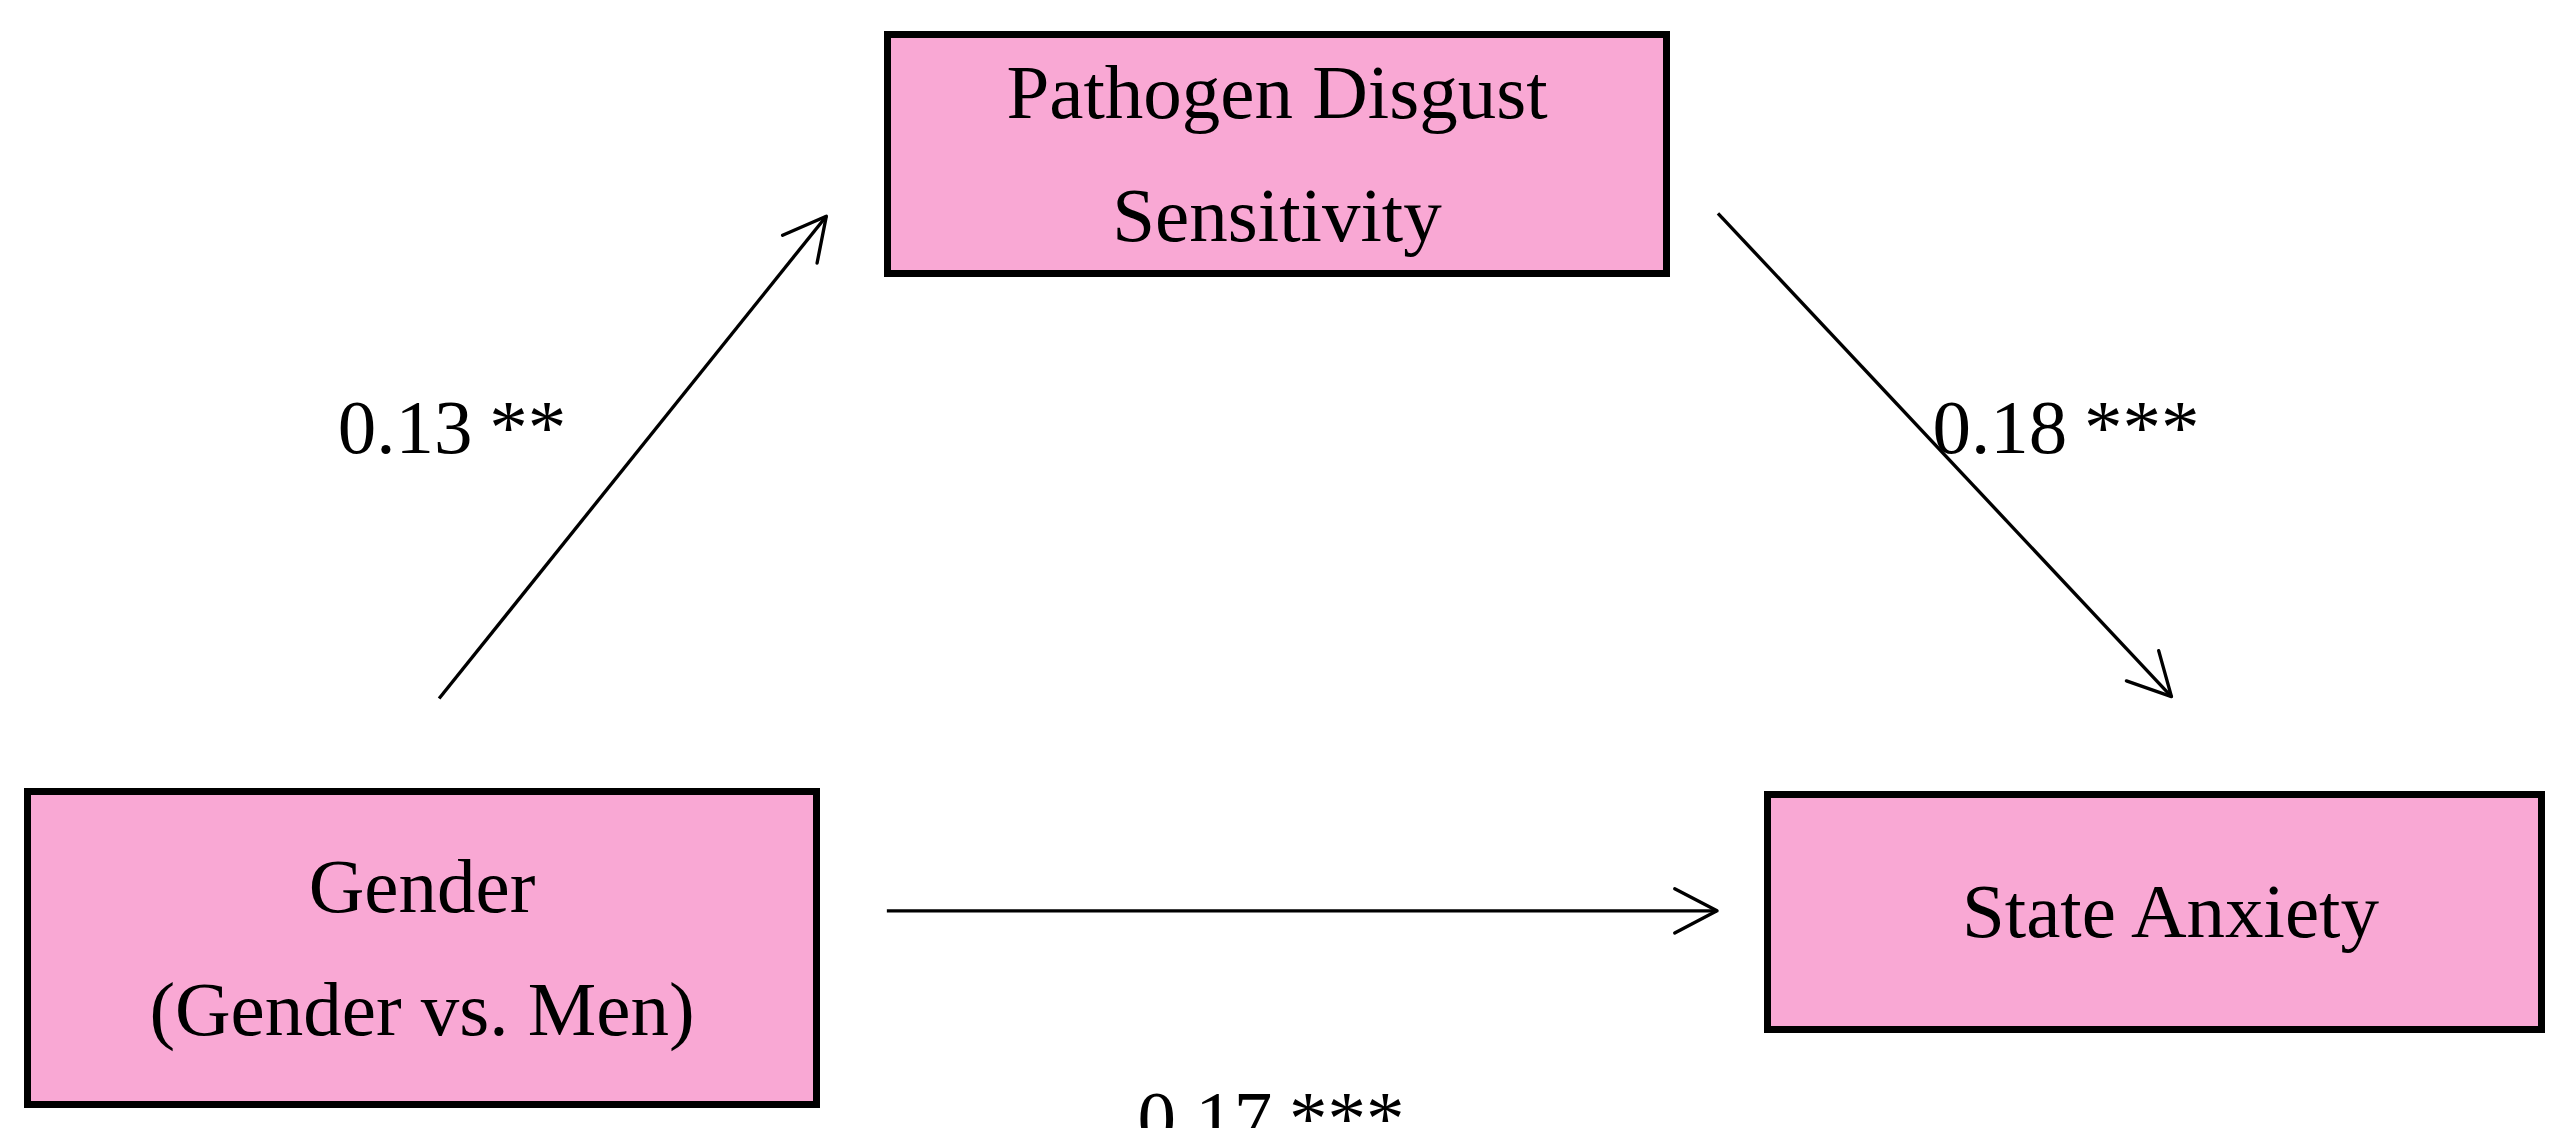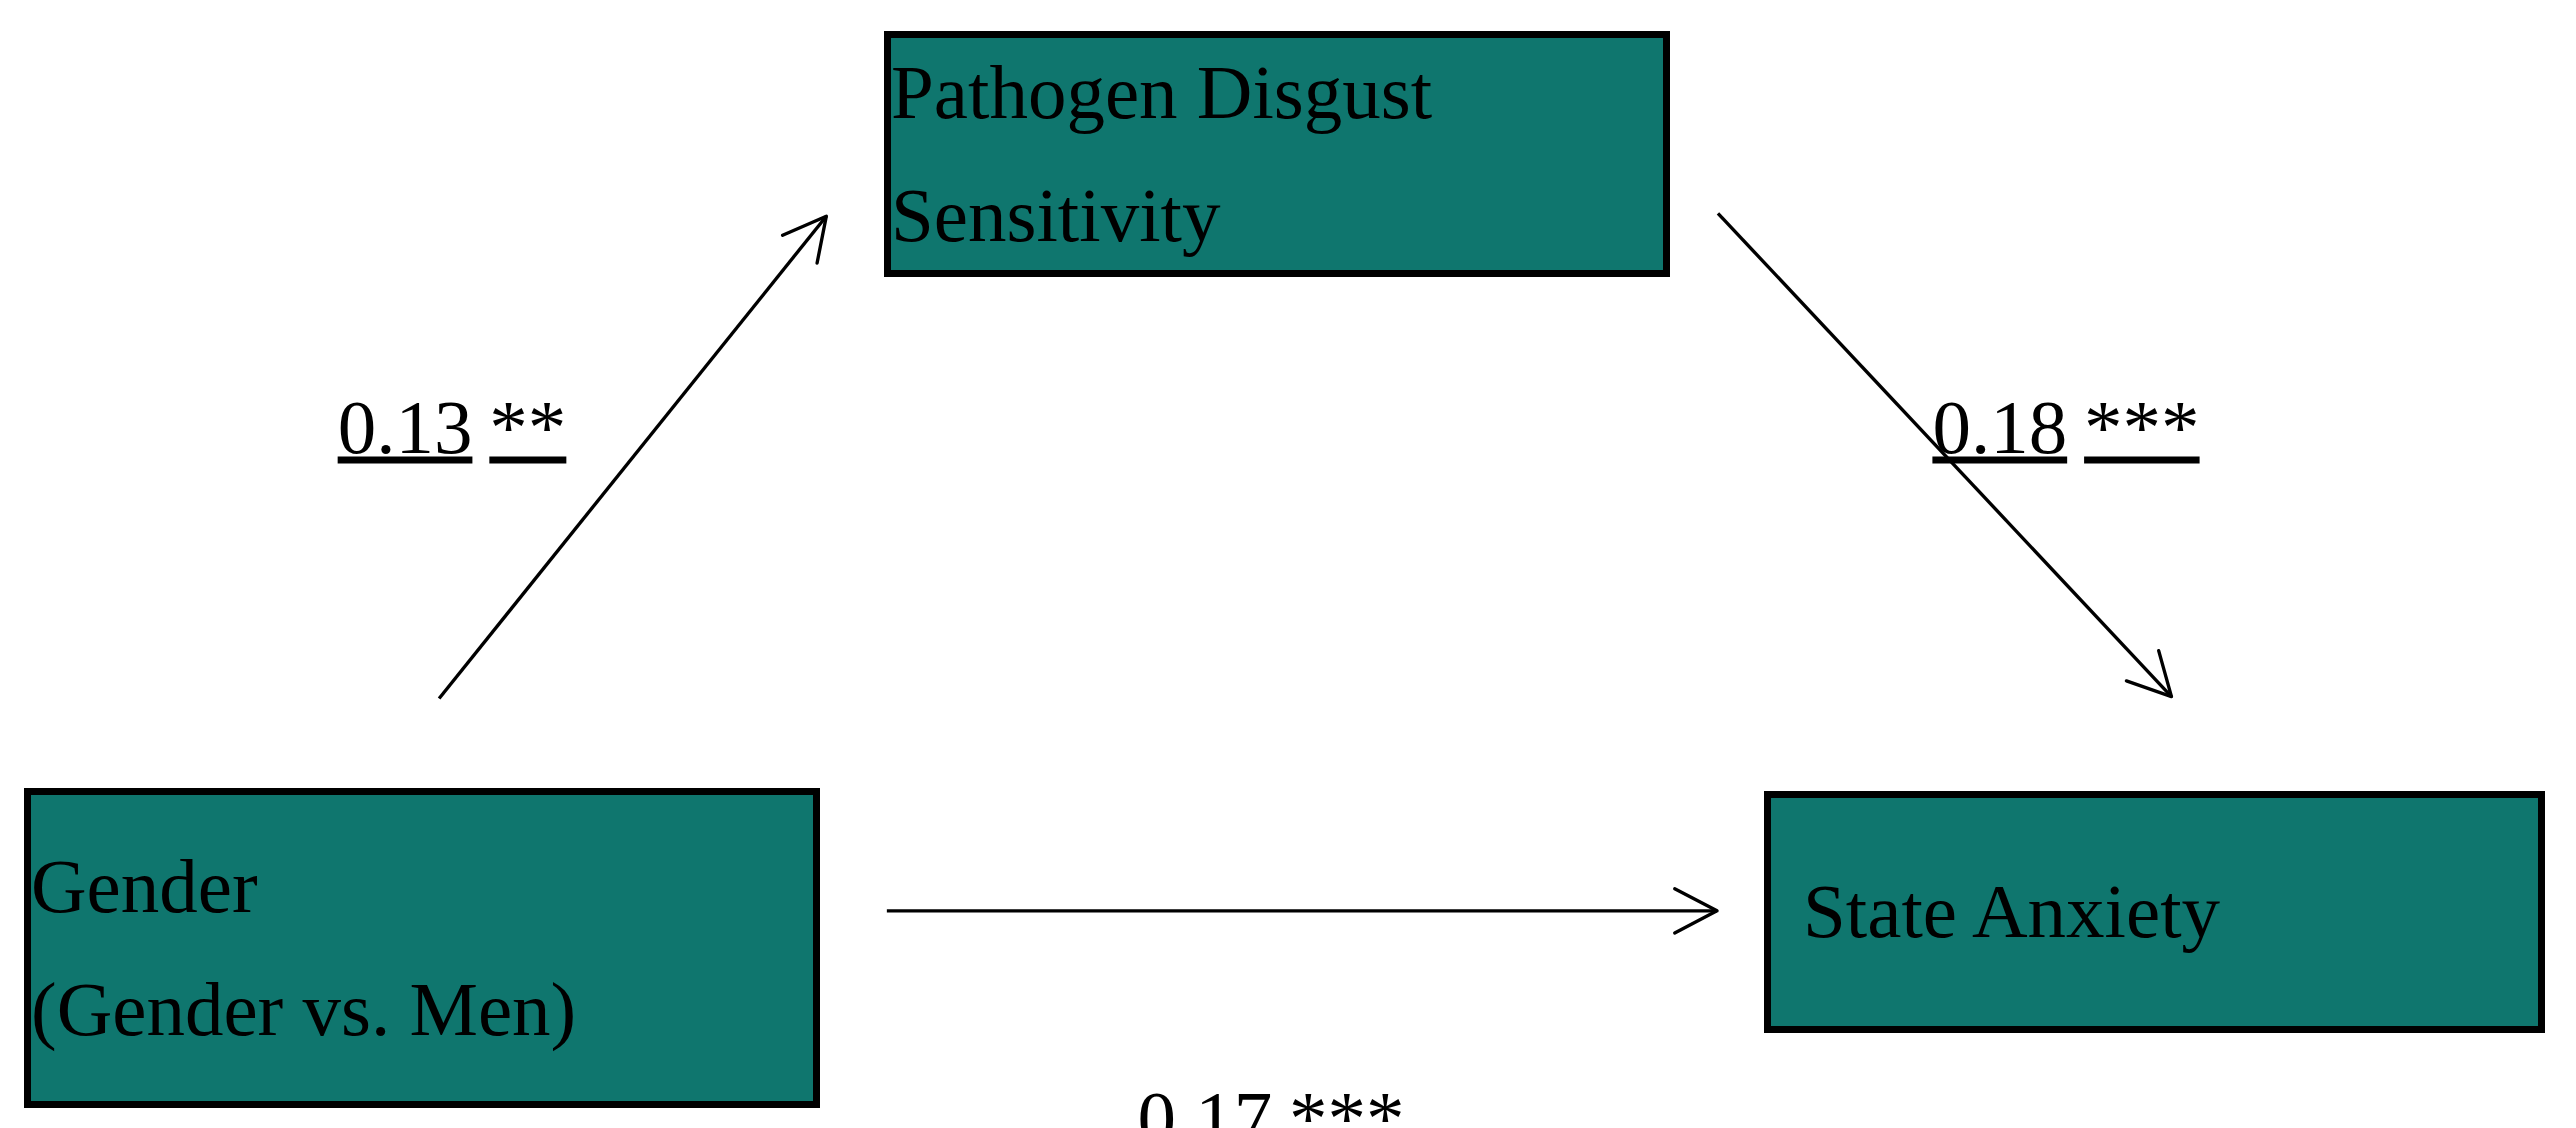--- a/index.html
+++ b/index.html
@@ -16,40 +16,39 @@
     background: #ffffff;
   }
   .arrows-layer {
     position: absolute;
     left: 0; top: 0;
     width: 2576px; height: 1128px;
   }
   .node {
     position: absolute;
     border: 7.7px solid #000000;
-    background: #0f766e;
+    background: #f9a8d4;
     display: flex;
     flex-direction: column;
-    align-items: flex-start;
+    align-items: center;
     justify-content: center;
     text-align: center;
     font-size: 77px;
     line-height: 1.6;
     white-space: nowrap;
   }
   .node-mediator { left: 884px; top: 31px;  width: 786px; height: 246px; }
   .node-predictor{ left: 24px;  top: 788px; width: 796px; height: 320px; }
   .node-outcome  { left: 1764px;top: 791px; width: 781px; height: 242px; padding-left: 32px; }
   .path-label {
     position: absolute;
     transform: translate(-50%, -50%);
     font-size: 77px;
     line-height: 1;
     white-space: nowrap;
-    text-decoration: underline;
   }
   .label-a  { left: 452px;  top: 427px; }
   .label-b  { left: 2066px; top: 427px; }
   .label-cp { left: 1256px; top: 847px; }
   .label-ct { left: 1271px; top: 1118px; }
   .stars { margin-left: 0.22em; }
 </style>
 </head>
 <body>
 

